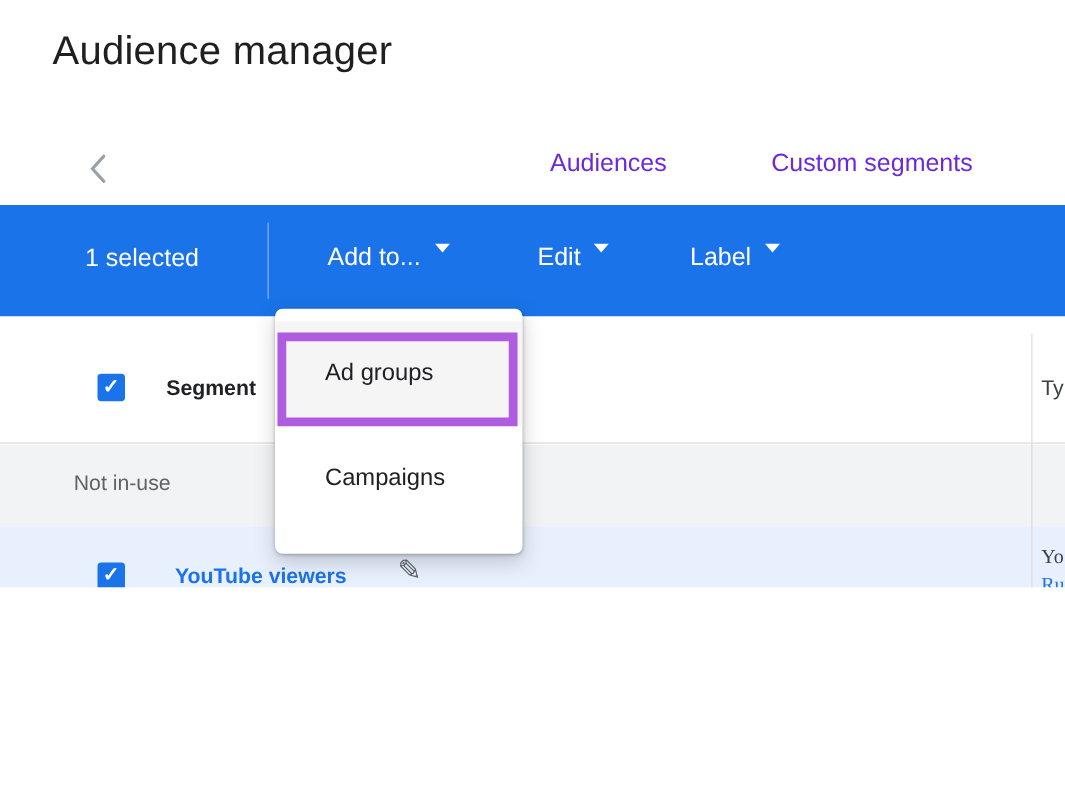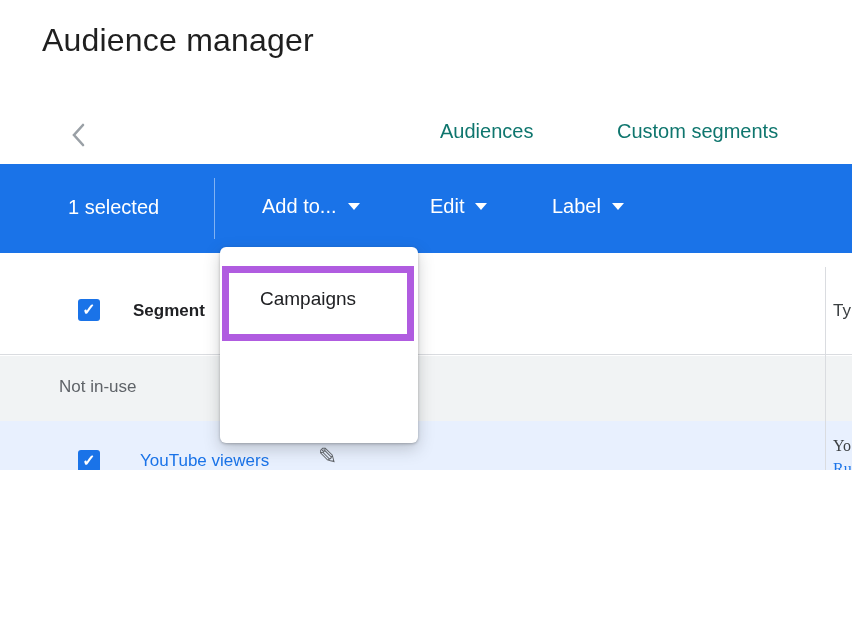--- a/index.html
+++ b/index.html
@@ -11,21 +11,21 @@
 
   
   .page-title {
     position:absolute; left:42px; top:22px; margin:0;
     font-size:32px; font-weight:400; color:#1f1f1f; letter-spacing:0.2px;
   }
 
   
   .back-chevron { position:absolute; left:70px; top:122px; cursor:pointer; }
   .tab {
-    position:absolute; top:120px; font-size:20px; color:#0f766e;
+    position:absolute; top:120px; font-size:20px; color:#6d28d9;
     cursor:pointer; background:none; border:none; padding:0;
     font-family:inherit;
   }
   .tab.active { color:var(--primary-blue,#1a73e8); font-weight:500; }
   .tab-1 { left:152px; }
   .tab-2 { left:440px; }
   .tab-3 { left:617px; }
   .active-underline {
     position:absolute; left:152px; top:165px; width:229px; height:3px;
     background:var(--primary-blue,#1a73e8); border-radius:3px 3px 0 0;
@@ -40,21 +40,21 @@
     position:absolute; left:68px; top:32px; font-size:20px; color:#fff;
     font-weight:400;
   }
   .bar-divider {
     position:absolute; left:214px; top:14px; width:1px; height:61px;
     background:rgba(255,255,255,0.45);
   }
   .bar-btn {
     position:absolute; top:31px; background:none; border:none;
     color:#fff; font-size:20px; font-weight:500; font-family:inherit;
-    display:flex; align-items:center; gap:11px; cursor:pointer; padding:0;
+    display:flex; gap:11px; cursor:pointer; padding:0;
   }
   .bar-btn.addto { left:262px; }
   .bar-btn.edit  { left:430px; }
   .bar-btn.label { left:552px; }
   .caret {
     width:0; height:0; display:inline-block;
     border-left:6px solid transparent; border-right:6px solid transparent;
     border-top:7px solid #ffffff;
   }
 
@@ -90,21 +90,21 @@
 
   
   .data-row {
     position:absolute; left:0; top:421px; width:852px; height:81px;
     background:var(--selected-row,#e8f0fe);
   }
   .row-checkbox { left:78px; top:29px; }
   .row-link {
     position:absolute; left:140px; top:30px; font-size:17px;
     color:var(--primary-blue,#1a73e8); text-decoration:none;
-    border-bottom:1.5px dotted #8fb1ea; cursor:pointer;
+    border-bottom:1.5px dotted #8fb1ea; cursor:pointer;font-weight:bold;
   }
   .pencil-icon {
     position:absolute; left:318px; top:22px; font-size:23px; color:#5f6368;
     cursor:pointer;
   }
   .type-cell {
     position:absolute; left:833px; top:13px; font-size:16px; color:#3c4043;
     display:flex; flex-direction:column; line-height:23px;font-family:Liberation Serif, serif;
   }
   .type-cell .line2 { color:var(--primary-blue,#1a73e8); }
@@ -202,20 +202,23 @@
       <span class="line1">Yo</span>
       <span class="line2">Ru</span>
     </span>
   </div>
 
   <div class="col-border"></div>
   <div class="table-bottom"></div>
   <div class="scrollbar-thumb"></div>
 
   <div class="dropdown">
+    <div class="dd-item hovered">
+      <span>Ad groups</span>
+    </div>
     <div class="dd-item">
       <span>Campaigns</span>
     </div>
   </div>
 
   <div class="purple-box"></div>
 
 </div>
 
 </body></html>

